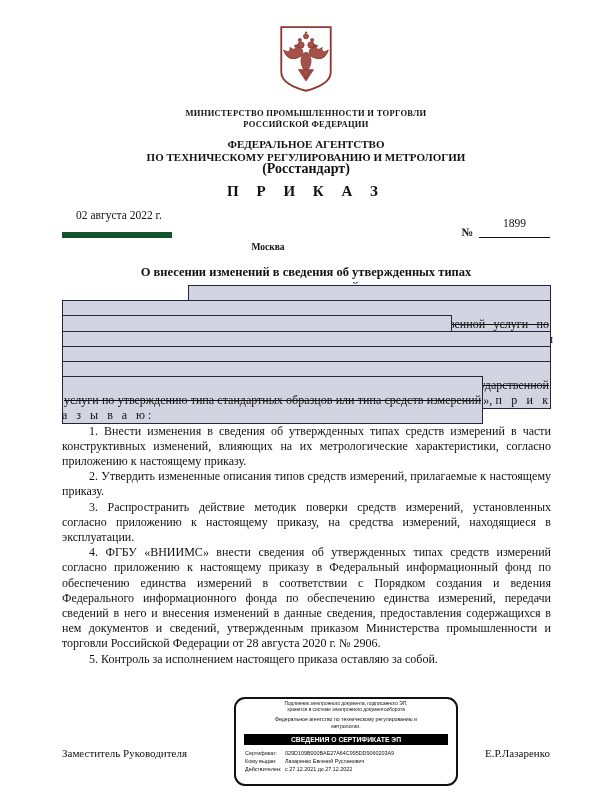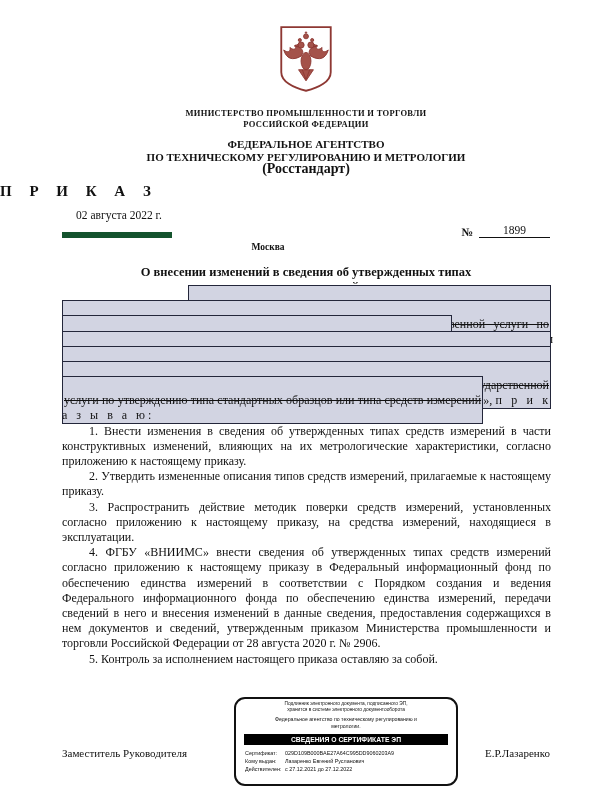--- a/index.html
+++ b/index.html
@@ -11,30 +11,30 @@
     font-family:"Liberation Serif", serif;
     color:#111111;
     overflow:hidden;
   }
   
   .header { position:absolute; top:24px; left:0; width:612px; text-align:center; }
   .emblem { color:#8e3833; display:inline-block; }
   .ministry { margin-top:12px; font-weight:bold; font-size:8.5px; line-height:10.5px; letter-spacing:.3px; }
   .agency  { margin-top:9px; font-weight:bold; font-size:11px; line-height:12.5px; }
   .agency .sub { font-size:14px; }
-  .doc-type { position:absolute; top:183px; left:0; width:612px; text-align:left;
+  .doc-type { position:absolute; top:183px; left:0; width:612px; text-align:center;
               font-weight:bold; font-size:15px; letter-spacing:7px; }
   
   .date-row { position:absolute; top:209px; left:62px; right:62px;
               display:flex; justify-content:space-between; align-items:flex-end;
               font-size:11.5px; }
   .date-val { display:inline-block; border-bottom:6px solid #14532d; padding:0 10px 11px 14px; }
   .num-wrap { display:flex; align-items:flex-end; gap:6px; }
   .num-label { font-weight:bold; }
-  .num-val { display:inline-block; border-bottom:1px solid #111; padding:0 24px 1px 24px; text-align:center; }
+  .num-val { display:inline-block; border-bottom:1px solid #111; padding:0 24px 8px 24px; text-align:center; }
   .city { position:absolute; top:242px; left:0; width:536px; text-align:center;
           font-weight:bold; font-size:9.5px; }
   
   .title { position:absolute; top:265px; left:62px; width:488px; text-align:center;
            font-weight:bold; font-size:12.5px; line-height:15px; }
   
   .body { position:absolute; top:302px; left:62px; width:489px;
           font-size:12px; line-height:15.2px; text-align:justify; }
   .body p { margin:0; text-indent:27px; }
   .struck {

